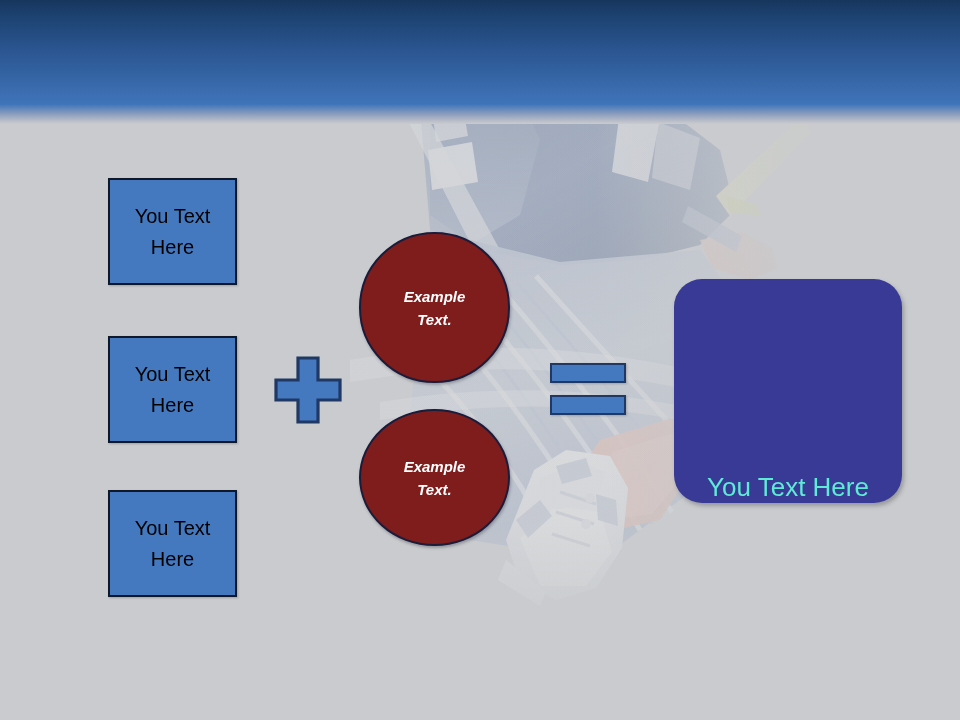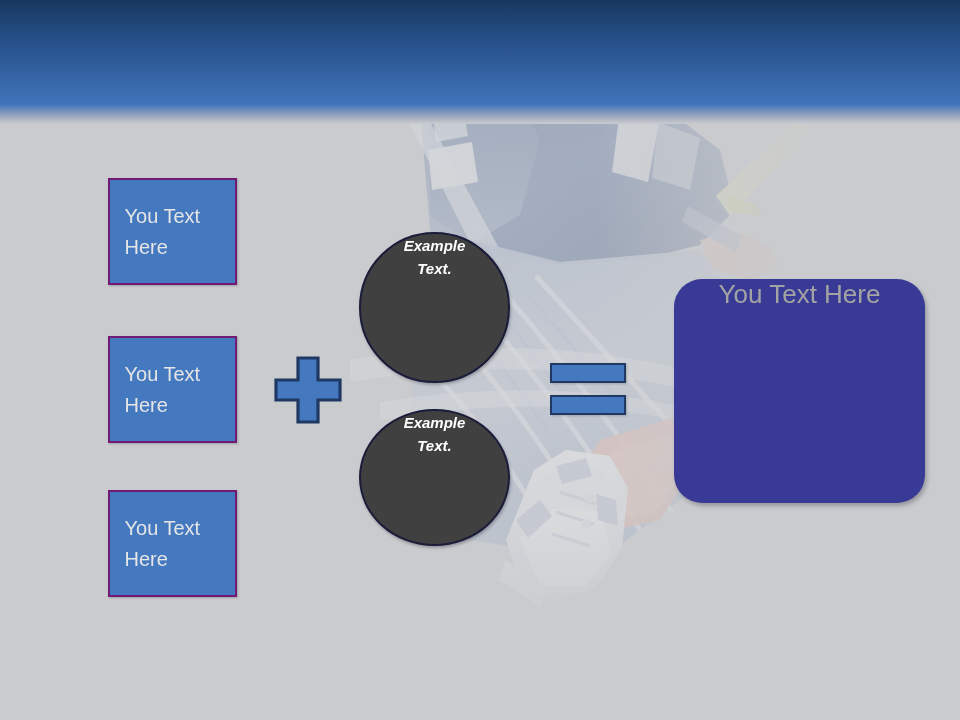--- a/index.html
+++ b/index.html
@@ -95,25 +95,26 @@
   }
   #title .b { font-weight: bold; }
   #title .n { font-weight: normal; }
 
   
   .blue-box {
     position: absolute;
     left: 108px;
     width: 129px;
     background: #4479c0;
-    border: 2px solid #701a75;
+    border: 2px solid #0f172a;
     box-sizing: border-box;
-    color: #e5e5e5;
+    color: #000000;
     font-size: 20px;
     line-height: 31px;
+    text-align: center;
     display: flex;
     align-items: center;
     justify-content: center;
     box-shadow: 1px 1px 2px rgba(60,60,70,0.30);
   }
   #box-1 { top: 178px; height: 107px; }
   #box-2 { top: 336px; height: 107px; }
   #box-3 { top: 490px; height: 107px; }
   .blue-box span { display: block; width: 96px; }
 
@@ -124,30 +125,31 @@
     top: 356px;
     width: 68px;
     height: 68px;
   }
   #plus svg { display: block; }
 
   
   .circle {
     position: absolute;
     border-radius: 50%;
-    background: #404040;
+    background: #7f1d1d;
     border: 2px solid #1b1b3a;
     box-sizing: border-box;
     color: #ffffff;
     font-size: 15px;
     line-height: 23px;
     font-weight: bold;
     font-style: italic;
     text-align: center;
     display: flex;
+    align-items: center;
     justify-content: center;
     box-shadow: 1px 2px 3px rgba(50,50,60,0.35);
   }
   #circle-1 { left: 359px; top: 232px; width: 151px; height: 151px; }
   #circle-2 { left: 359px; top: 409px; width: 151px; height: 137px; }
   .circle span { display: block; width: 110px; }
 
   
   #equals {
     position: absolute;
@@ -167,28 +169,28 @@
     box-shadow: 1px 1px 2px rgba(60,60,70,0.28);
   }
   #eq-bar-top { top: 0; }
   #eq-bar-bottom { top: 32px; }
 
   
   #result-box {
     position: absolute;
     left: 674px;
     top: 279px;
-    width: 251px;
+    width: 228px;
     height: 224px;
     background: #383a96;
     border-radius: 28px;
     display: flex;
-    align-items: flex-start;
+    align-items: flex-end;
     justify-content: center;
-    color: #a3a3a3;
+    color: #5eead4;
     font-size: 26px;
     white-space: nowrap;
     box-shadow: 2px 3px 4px rgba(60,60,70,0.35);
   }
 </style>
 </head>
 <body>
 
 <div id="slide">
 

